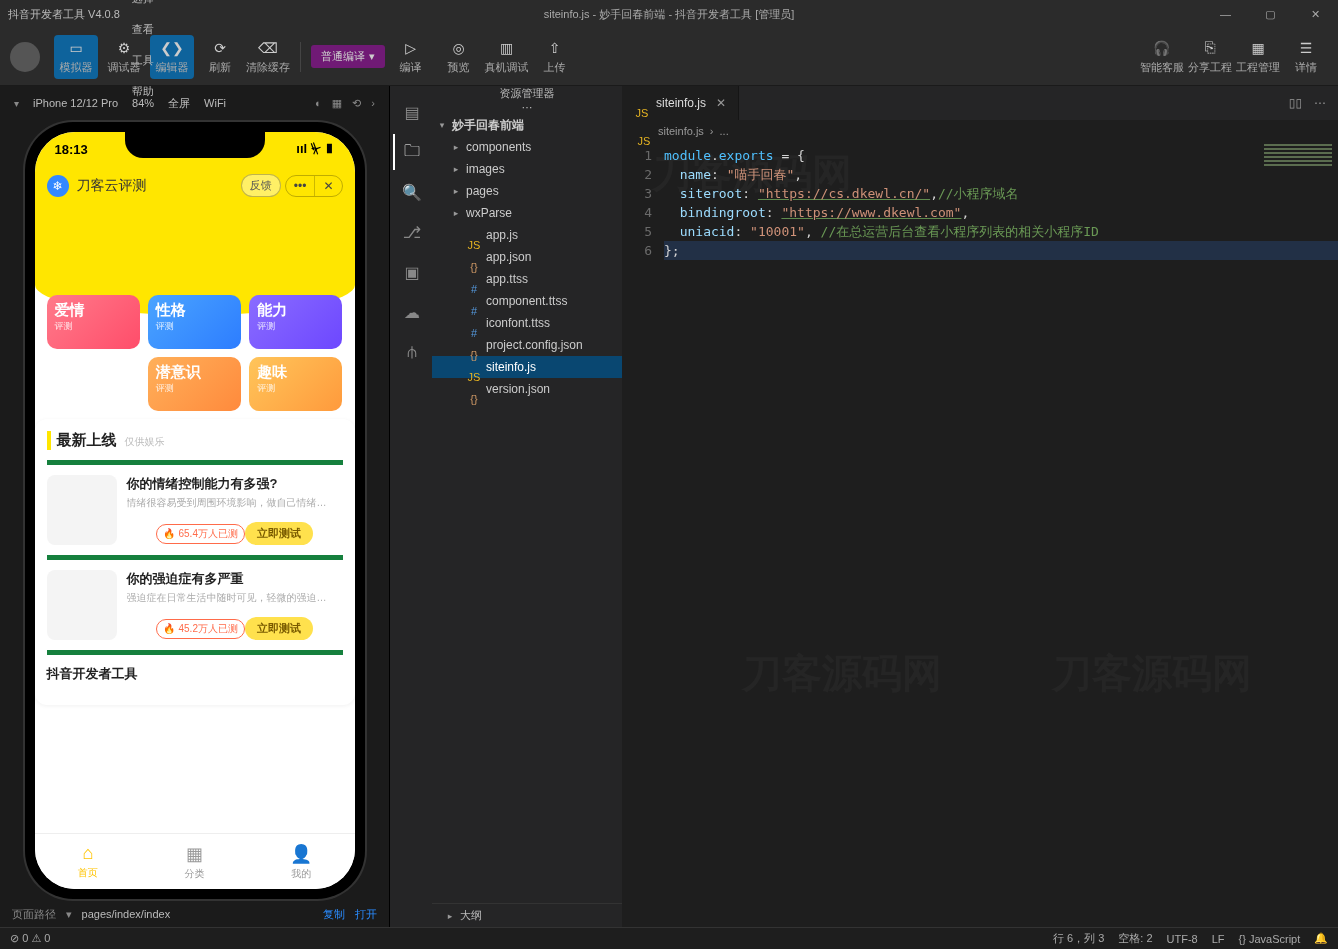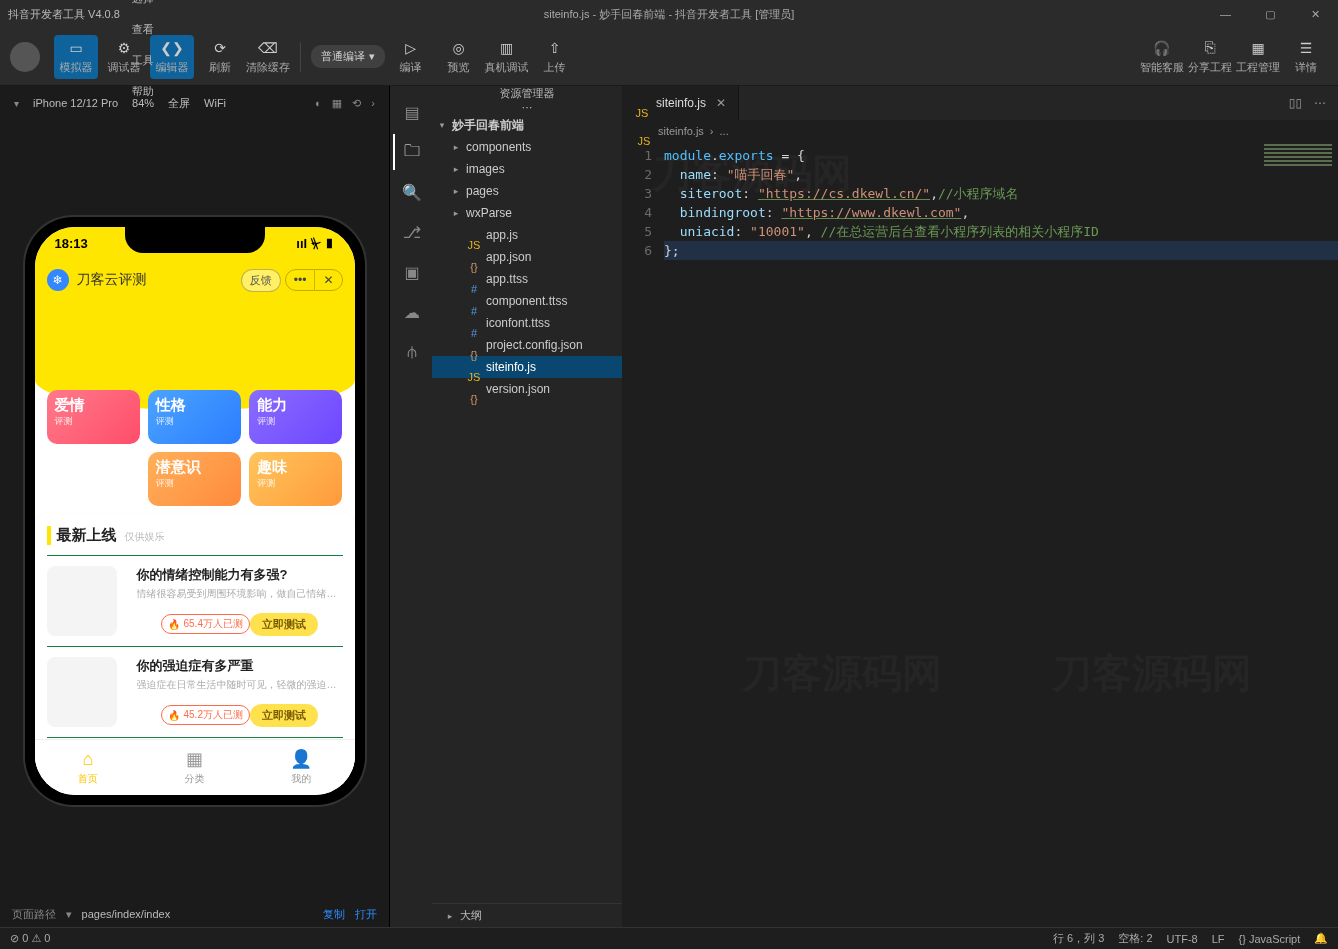--- a/index.html
+++ b/index.html
@@ -36,27 +36,27 @@
   padding: 0 10px;
   gap: 4px;
   border-bottom:1px solid #1a1a1a;
 }
 .toolbar .avatar { width:30px; height:30px; border-radius:50%; background:#555; margin-right:10px;}
 .toolbar .tb-item { display:flex; flex-direction:column; align-items:center; gap:3px; width:44px; font-size:11px; color:#aaa; padding:4px 0; border-radius:4px;}
 .toolbar .tb-item.active { background:#0e639c;}
 .toolbar .tb-icon { width:18px; height:18px; display:flex; align-items:center; justify-content:center; font-size:14px; color:#ccc;}
 .toolbar .sep { width:1px; height:30px; background:#444; margin:0 6px;}
 .toolbar .spacer { flex:1;}
-.toolbar .dropdown { background:#404040; padding:4px 10px; border-radius:10px; font-size:11px; display:flex; align-items:center; gap:4px;}
+.toolbar .dropdown { background:#701a75; padding:4px 10px; border-radius:3px; font-size:11px; display:flex; align-items:center; gap:4px;}
 .main { display:flex; height: calc(949px - 28px - 58px - 22px); }
 .sim-panel { width:390px; background:#1b1b1b; display:flex; flex-direction:column; border-right:1px solid #000;}
 .sim-head { height:34px; display:flex; align-items:center; gap:14px; padding:0 14px; color:#bbb; font-size:11px;}
 .sim-head .chev { color:#888; font-size:10px;}
 .sim-body { flex:1; display:flex; align-items:center; justify-content:center; position:relative;}
-.phone { width:340px; height:588px; background:#000; border-radius:48px; padding:10px; box-shadow:0 0 0 2px #333;}
+.phone { width:340px; height:777px; background:#000; border-radius:48px; padding:10px; box-shadow:0 0 0 2px #333;}
 .screen { width:100%; height:100%; background:#fff; border-radius:40px; overflow:hidden; position:relative;}
 .statusbar { height:34px; background:#ffe600; display:flex; align-items:center; justify-content:space-between; padding:0 20px; font-size:13px; font-weight:600; color:#000;}
 .notch { position:absolute; top:0; left:50%; transform:translateX(-50%); width:140px; height:26px; background:#000; border-radius:0 0 18px 18px;}
 .mini-header{ background:#ffe600; padding:8px 12px; display:flex; align-items:center; gap:8px;}
 .mini-logo{ width:22px; height:22px; background:#3388ff; border-radius:50%; display:flex; align-items:center; justify-content:center; color:#fff; font-size:12px;}
 .mini-title{ color:#333; font-size:14px; flex:1;}
 .mini-pills{ display:flex; gap:4px; align-items:center;}
 .pill{ border:1px solid rgba(0,0,0,.25); border-radius:14px; padding:3px 8px; font-size:11px; color:#555; background:rgba(255,255,255,.4);}
 .pill-group{ display:flex; border:1px solid rgba(0,0,0,.25); border-radius:14px; overflow:hidden;}
 .pill-group span{ padding:3px 8px; font-size:12px; color:#444;}
@@ -69,21 +69,21 @@
 .c-red{ background:linear-gradient(135deg,#ff7a8a,#ff4d6a);} 
 .c-blue{ background:linear-gradient(135deg,#4aa4ff,#2d7dff);} 
 .c-purple{ background:linear-gradient(135deg,#8a6cff,#6d47ff);} 
 .c-orange1{ background:linear-gradient(135deg,#ffb05a,#ff8a3c);} 
 .c-orange2{ background:linear-gradient(135deg,#ffc55a,#ff9a3c);} 
 .c-red2{ background:linear-gradient(135deg,#ff8a6e,#ff5a4a);} 
 .section{ background:#fff; margin:0; border-radius:12px; padding:12px; box-shadow:0 1px 4px rgba(0,0,0,.06);}
 .sec-head{ display:flex; align-items:baseline; gap:8px; margin-bottom:10px;}
 .sec-title{ font-size:15px; font-weight:700; color:#222; border-left:4px solid #ffe600; padding-left:6px;}
 .sec-sub{ font-size:10px; color:#bbb;}
-.card{ display:flex; gap:20px; padding:10px 0; border-top:1px solid #15803d;}
+.card{ display:flex; gap:10px; padding:10px 0; border-top:5px solid #15803d;}
 .card:first-of-type{ border-top:none;}
 .thumb{ width:70px; height:70px; background:#f4f4f4; border-radius:8px; flex-shrink:0;}
 .card-body{ flex:1; display:flex; flex-direction:column;}
 .card-title{ font-size:13px; color:#222; font-weight:600;}
 .card-desc{ font-size:10px; color:#aaa; margin-top:3px; overflow:hidden; white-space:nowrap; text-overflow:ellipsis;}
 .card-foot{ margin-top:auto; display:flex; justify-content:center; align-items:center;}
 .badge{ border:1px solid #ff6b4a; color:#ff6b4a; border-radius:10px; padding:2px 6px; font-size:10px; display:flex; align-items:center; gap:3px;}
 .badge::before{ content:"🔥"; font-size:10px;}
 .btn-test{ background:#ffe14d; color:#7a5b00; border-radius:12px; padding:4px 12px; font-size:11px; font-weight:600;}
 .tabbar{ position:absolute; bottom:0; left:0; right:0; height:56px; background:#fff; border-top:1px solid #eee; display:flex;}

